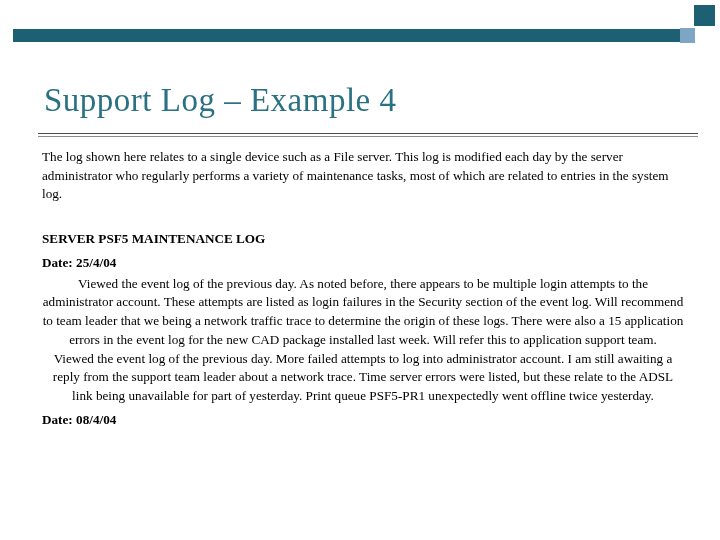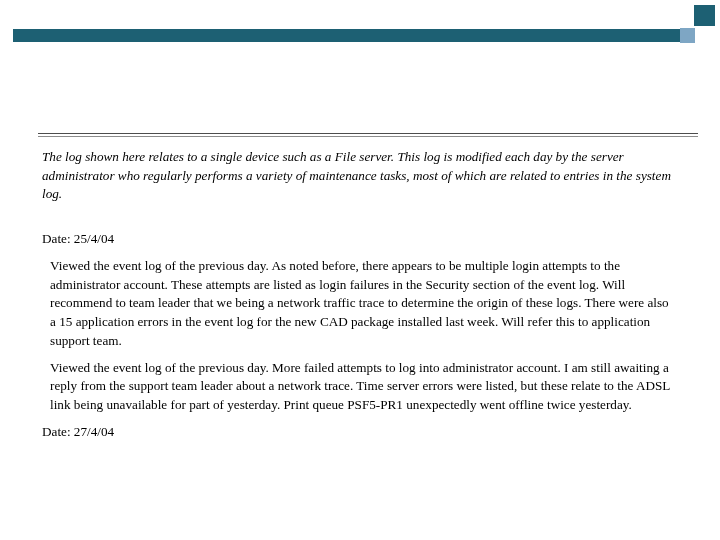--- a/index.html
+++ b/index.html
@@ -67,56 +67,58 @@
   .content {
     position: absolute;
     left: 42px;
     top: 148px;
     width: 642px;
     font-size: 13.2px;
     line-height: 1.42;
   }
   .intro {
     margin: 0 0 26px 0;
-    font-style: italic;
   }
   .log-header {
     font-weight: bold;
     margin: 0 0 3px 0;
   }
   .entry-date {
-    font-weight: normal;
+    font-weight: bold;
     margin: 5px 0 2px 0;
   }
   .entry-text {
-    margin: 8px;
+    margin: 0;
+    text-align: center;
   }
 </style>
 </head>
 <body>
 
 <div class="slide">
 
   <div class="top-bar"></div>
   <div class="corner-square-dark"></div>
   <div class="corner-square-light"></div>
 
+  <div class="title">Support Log – Example 4</div>
   <div class="title-rule"></div>
 
   <div class="content">
     <p class="intro">The log shown here relates to a single device such as a File server. This log is modified each day by the server administrator who regularly performs a variety of maintenance tasks, most of which are related to entries in the system log.</p>
 
+    <p class="log-header">SERVER PSF5 MAINTENANCE LOG</p>
 
     <div>
       <p class="entry-date">Date: 25/4/04</p>
       <p class="entry-text">Viewed the event log of the previous day. As noted before, there appears to be multiple login attempts to the administrator account. These attempts are listed as login failures in the Security section of the event log. Will recommend to team leader that we being a network traffic trace to determine the origin of these logs. There were also a 15 application errors in the event log for the new CAD package installed last week. Will refer this to application support team.</p>
     </div>
 
     <div>
       <p class="entry-text">Viewed the event log of the previous day. More failed attempts to log into administrator account. I am still awaiting a reply from the support team leader about a network trace. Time server errors were listed, but these relate to the ADSL link being unavailable for part of yesterday. Print queue PSF5-PR1 unexpectedly went offline twice yesterday.</p>
     </div>
 
     <div>
-      <p class="entry-date">Date: 27/4/04</p>
+      <p class="entry-date">Date: 08/4/04</p>
     </div>
   </div>
 
 </div>
 
 </body></html>

